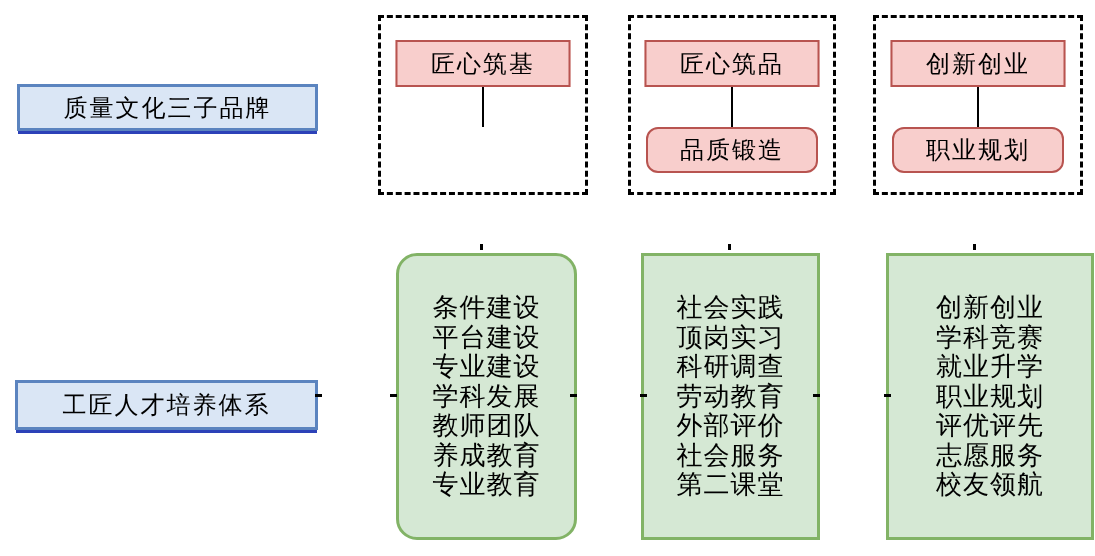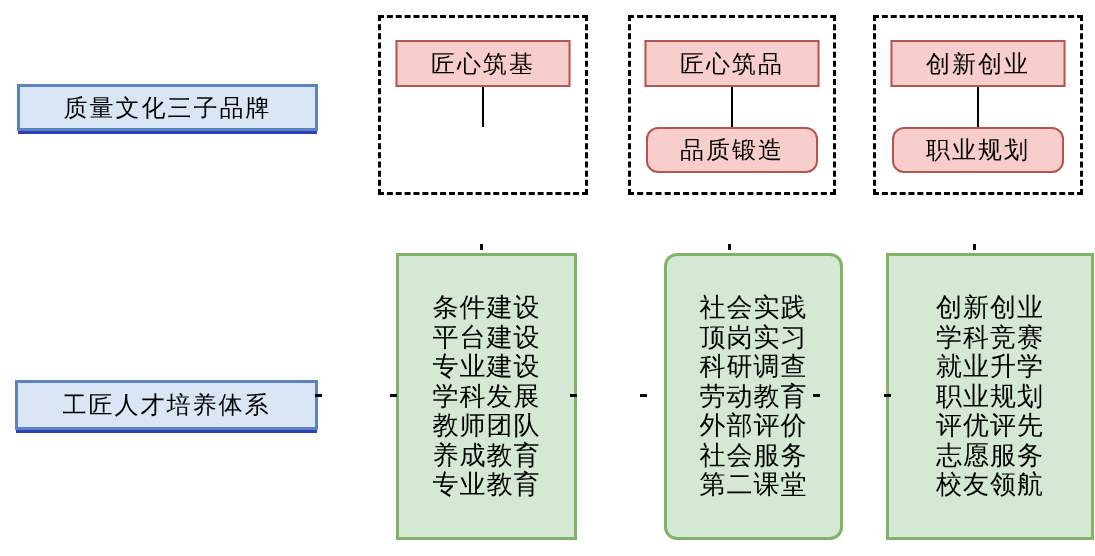--- a/index.html
+++ b/index.html
@@ -46,22 +46,22 @@
     top:69px; width:2px; height:40px; background:#000;
   }
 
   
   .green-box {
     position:absolute; box-sizing:border-box; top:253px;
     width:181px; height:287px;
     background:#d5e8d4; border:3px solid #82b366;
     display:flex; align-items:center; justify-content:center;
   }
-  .green-1 { left:396px; }
-  .green-2 { left:664px; width:179px;border-radius:13px; }
+  .green-1 { left:396px;border-radius:21px; }
+  .green-2 { left:641px; width:179px; }
   .green-3 { left:886px; width:208px; }
   .green-list {
     white-space:pre-line; text-align:center;
     font-size:26px; line-height:29.5px; letter-spacing:1px;
   }
 
   
   .stub { position:absolute; background:#000; }
   .stub-h { width:7px; height:3px; }
   .stub-v { width:3px; height:6px; }

